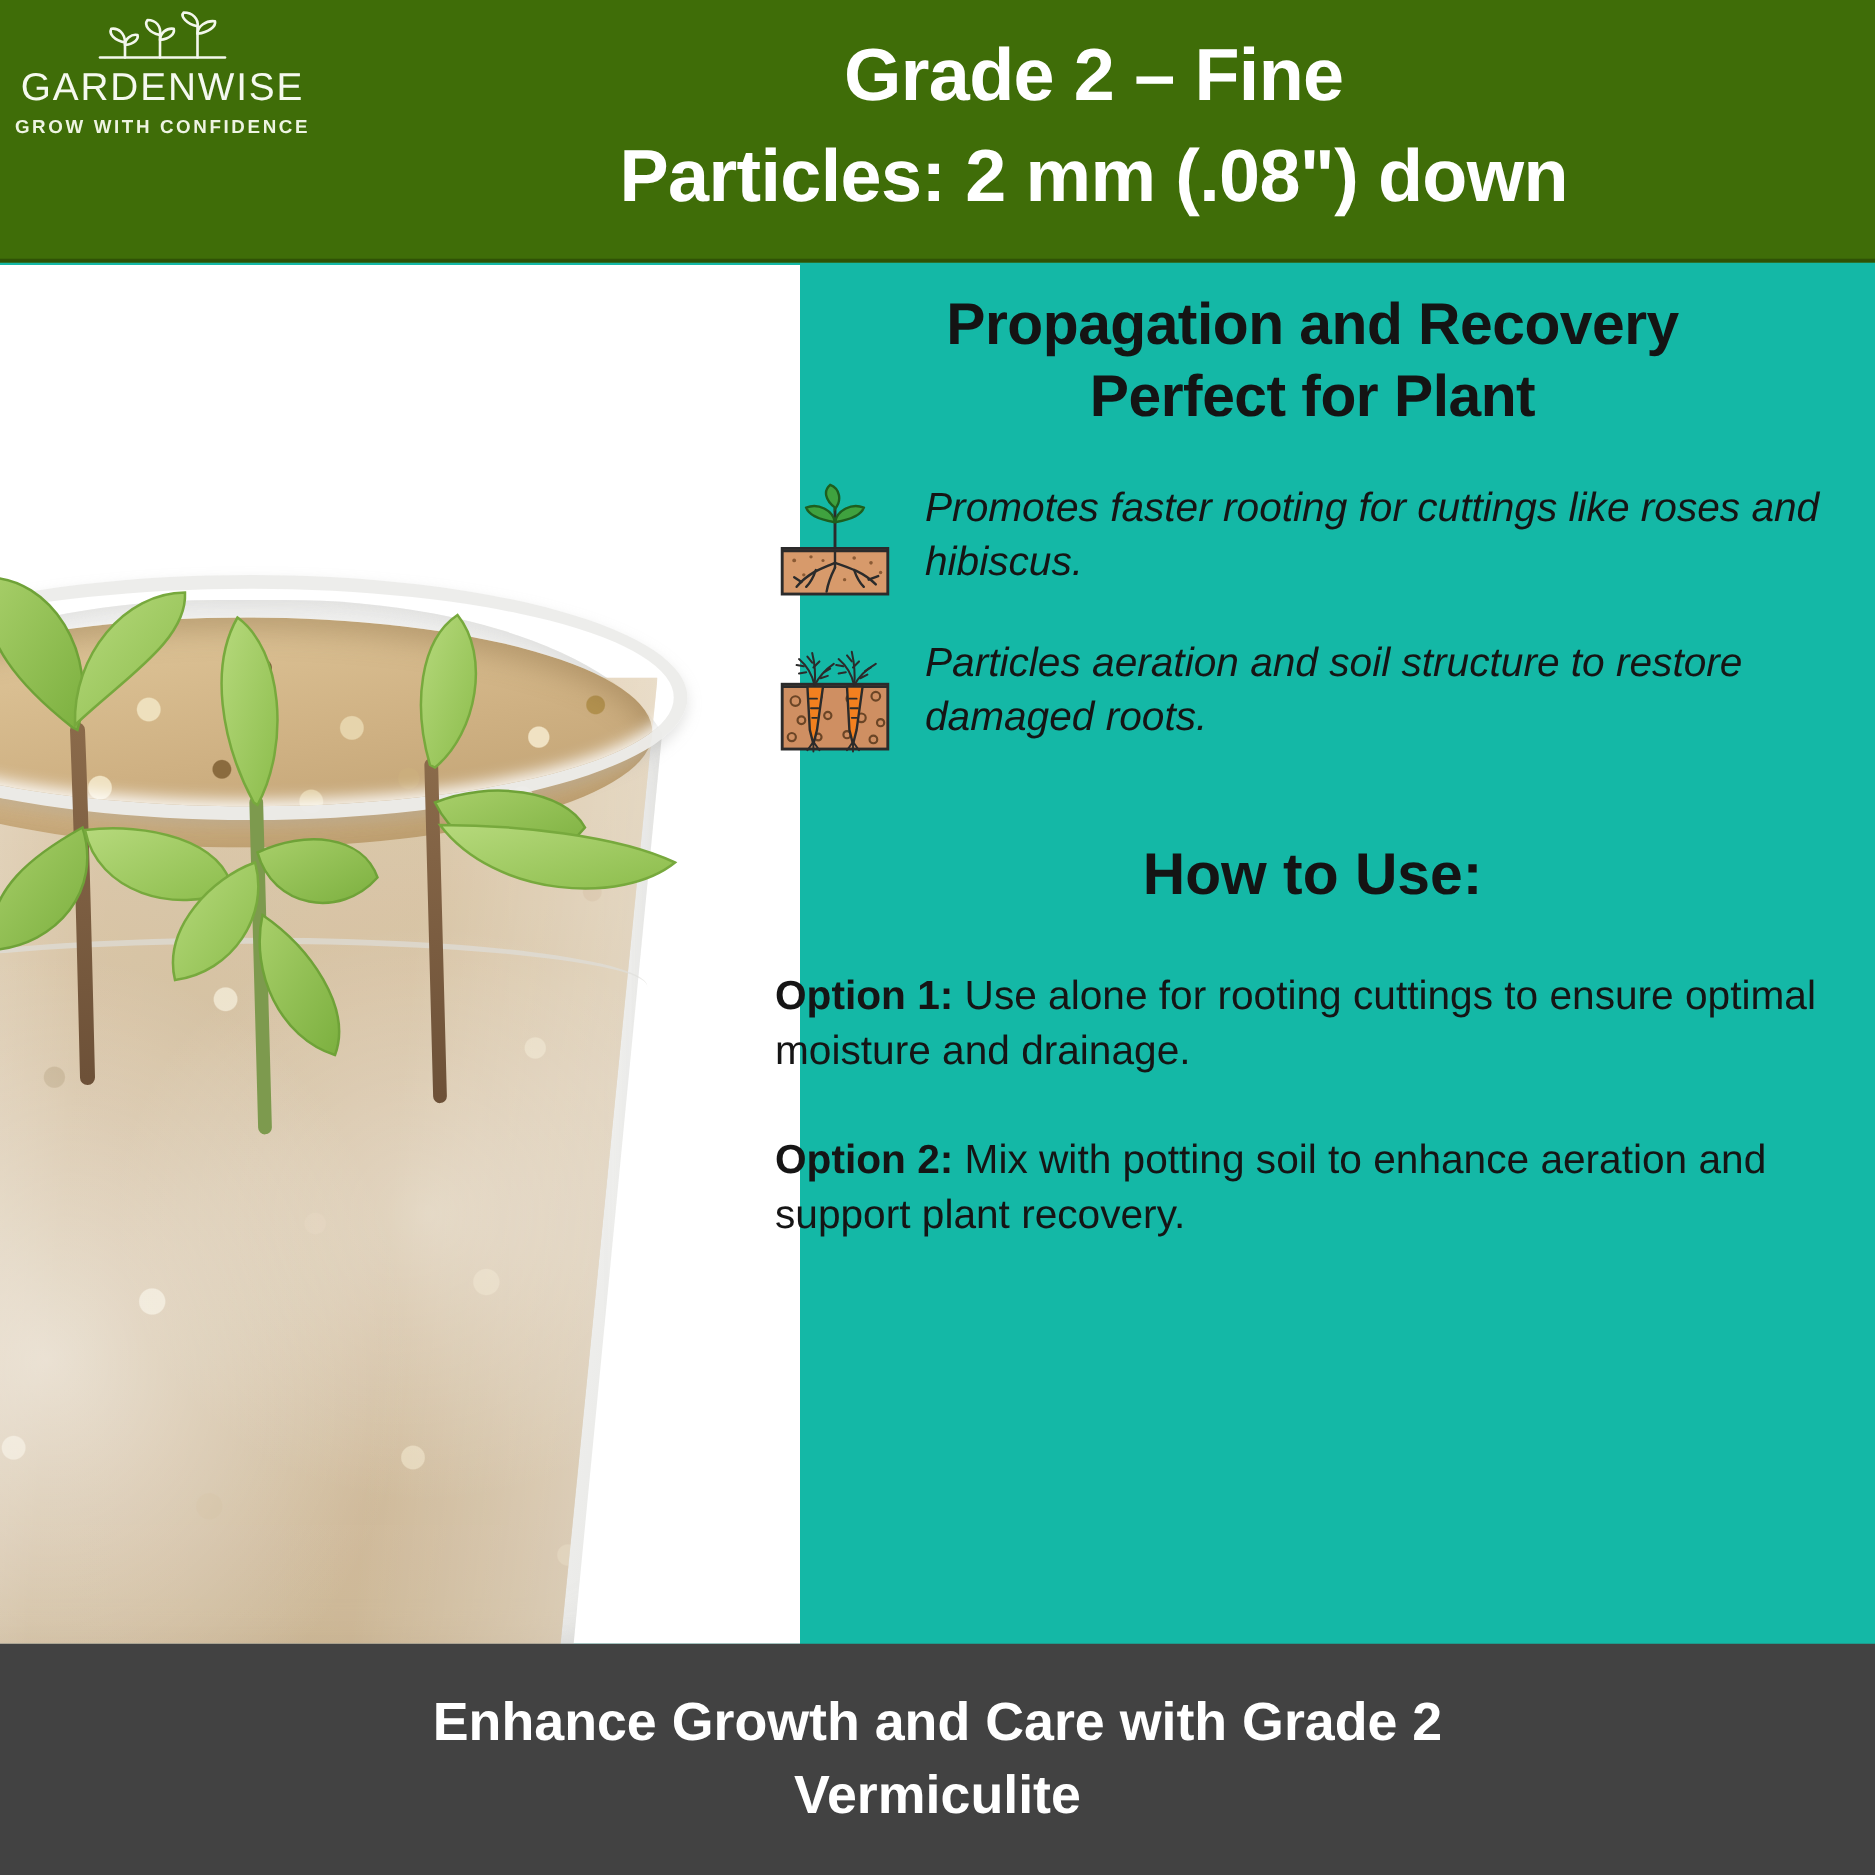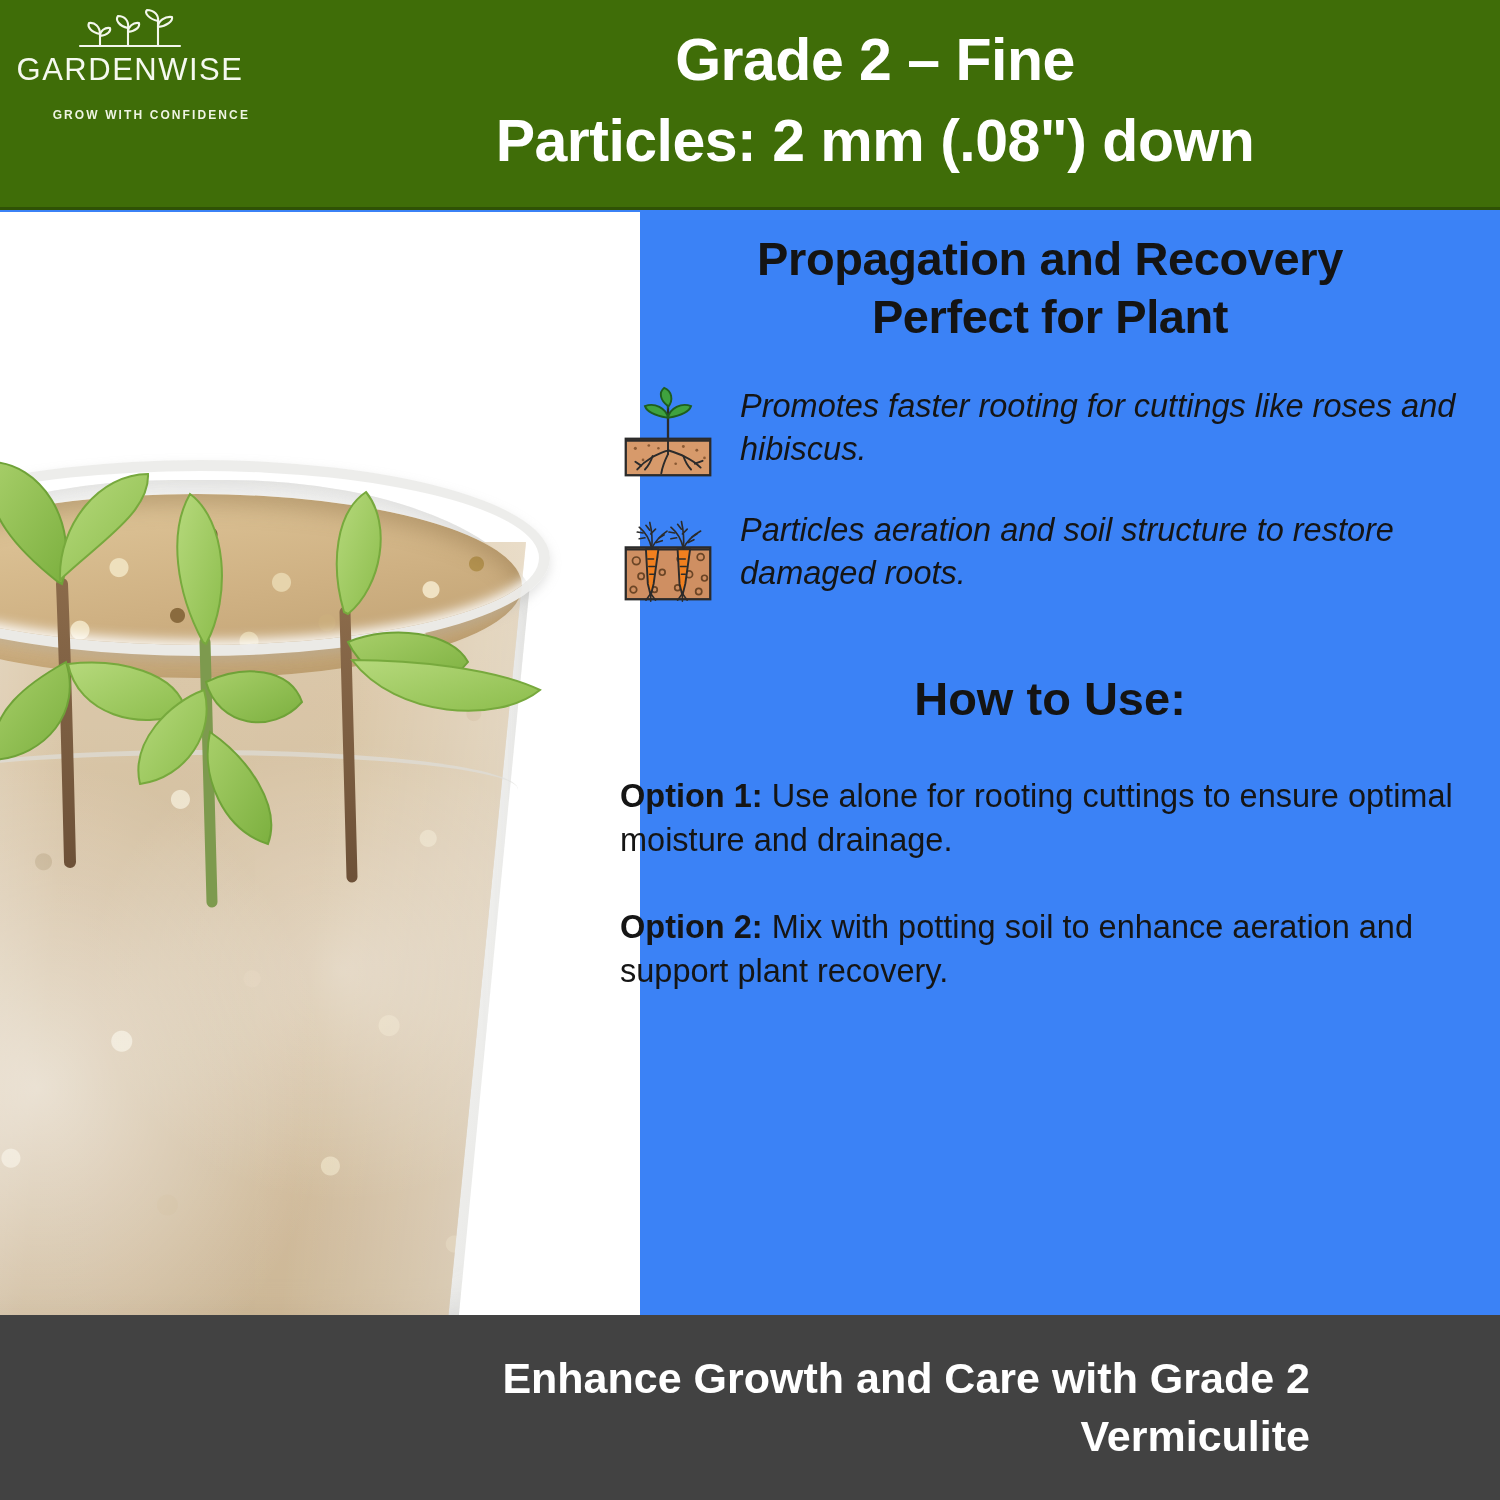--- a/index.html
+++ b/index.html
@@ -9,21 +9,21 @@
   }
   body {
     font-family: "Liberation Sans", sans-serif;
     -webkit-font-smoothing: antialiased;
   }
   #page {
     position: relative;
     width: 1500px;
     height: 1500px;
     overflow: hidden;
-    background: #3b82f6;
+    background: #14b8a6;
   }
 
   
   .header-bar {
     position: absolute;
     left: 0; top: 0;
     width: 1500px;
     height: 210px;
     background: #3f6d08;
     border-bottom: 3px solid #2f5205;
@@ -44,26 +44,25 @@
     display: block;
   }
   .brand-name {
     font-size: 31px;
     letter-spacing: 1.5px;
     font-weight: 400;
     line-height: 1.05;
     color: #f5f9ef;
   }
   .brand-tagline {
-    font-size: 12px;
+    font-size: 15px;
     letter-spacing: 2.1px;
     font-weight: 700;
-    margin-top: 21px;
+    margin-top: 6px;
     color: #eef4e2;
-    text-align: right;
   }
   .header-title {
     position: absolute;
     left: 260px;
     top: 20px;
     width: 1230px;
     text-align: center;
     color: #ffffff;
     font-weight: 700;
     font-size: 59px;
@@ -267,21 +266,21 @@
     justify-content: center;
   }
   .footer-text {
     color: #ffffff;
     font-weight: 700;
     font-size: 43px;
     line-height: 1.34;
     text-align: center;
     width: 1120px;
   }
-  .footer-text .line { display: block; text-align: right; }
+  .footer-text .line { display: block; }
 </style>
 </head>
 <body>
 
 <div id="page">
 
   <div class="header-bar">
 
     <div class="brand">
       <svg class="brand-mark" viewBox="0 0 180 44">

